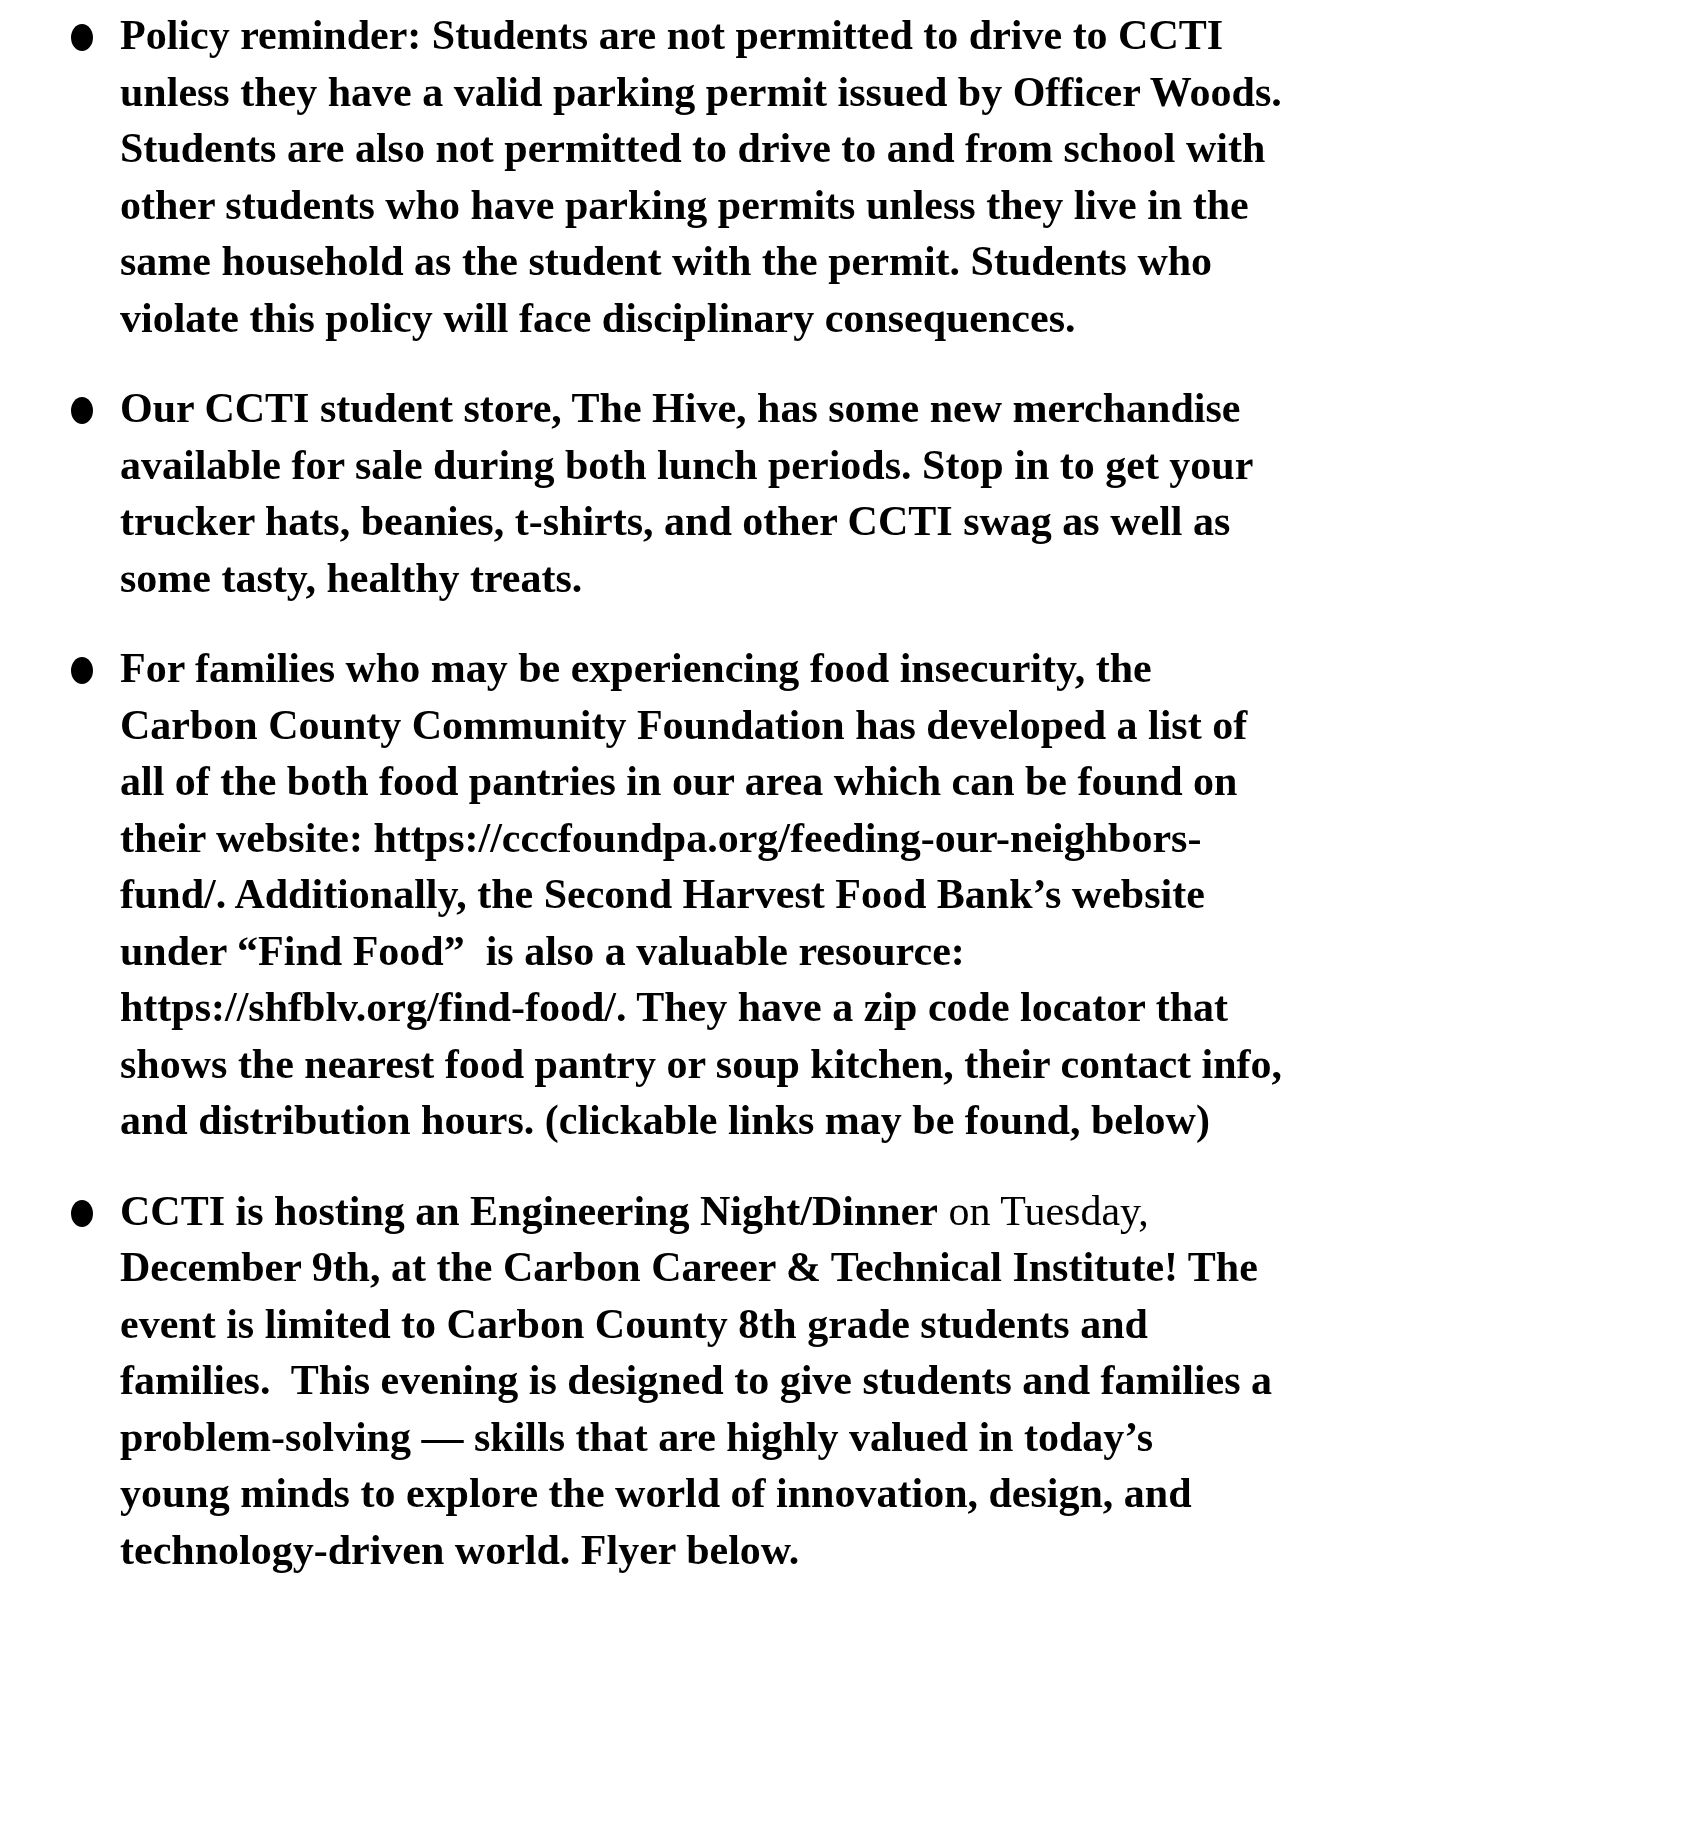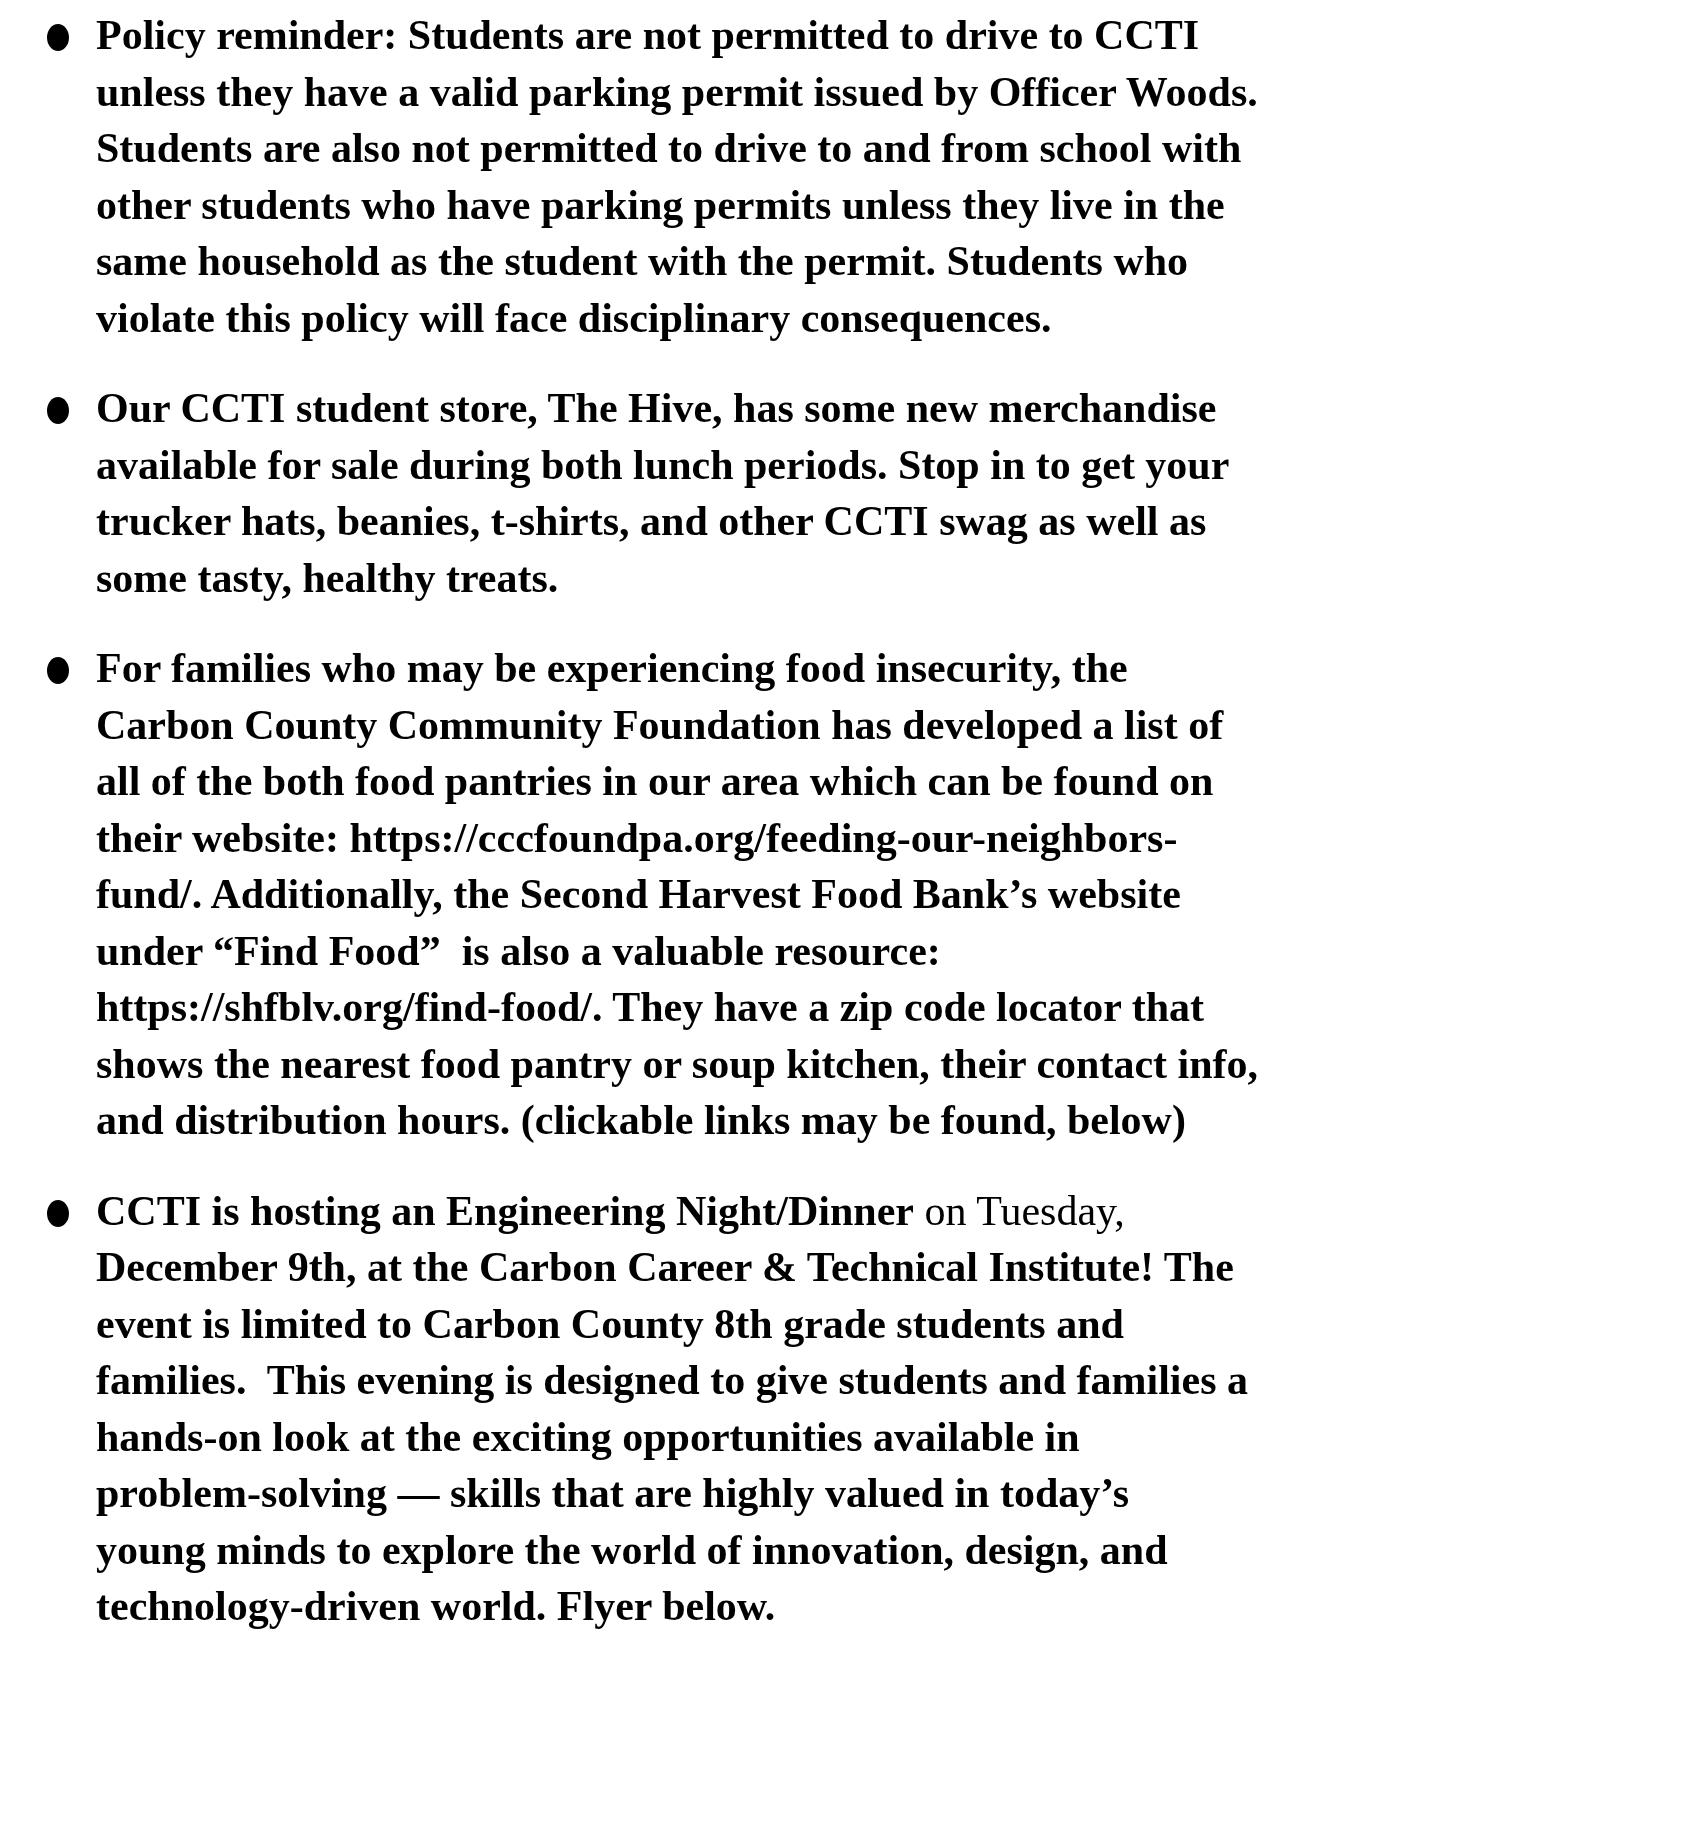--- a/index.html
+++ b/index.html
@@ -6,21 +6,21 @@
   html, body { margin: 0; padding: 0; }
   body {
     width: 1698px;
     height: 1827px;
     background: #ffffff;
     color: #000000;
     font-family: "Liberation Serif", serif;
     overflow: hidden;
   }
   .page {
-    padding: 7px 80px 0 96px;
+    padding: 7px 80px 0 120px;
   }
   ul.bullets {
     list-style: none;
     margin: 0;
     padding: 0;
   }
   li.bullet {
     position: relative;
     font-size: 42px;
     line-height: 56.5px;
@@ -73,19 +73,18 @@
         <div class="line"><span>under “Find Food”  is also a valuable resource:</span></div>
         <div class="line"><span class="seg-link">https://shfblv.org/find-food/</span><span>. They have a zip code locator that</span></div>
         <div class="line"><span>shows the nearest food pantry or soup kitchen, their contact info,</span></div>
         <div class="line"><span>and distribution hours. (clickable links may be found, below)</span></div>
       </li>
       <li class="bullet">
         <div class="line"><span>CCTI is hosting an Engineering Night/Dinner</span><span class="seg-light"> on Tuesday,</span></div>
         <div class="line"><span>December 9th, at the Carbon Career &amp; Technical Institute! </span><span class="seg-u">The</span></div>
         <div class="line"><span class="seg-u">event is limited to Carbon County 8th grade students and</span></div>
         <div class="line"><span class="seg-u">families</span><span>.  This evening is designed to give students and families a</span></div>
-        <div class="line"><span>hands-on look at the exciting opportunities available in</span></div>
         <div class="line"><span>problem-solving — skills that are highly valued in today’s</span></div>
         <div class="line"><span>young minds to explore the world of innovation, design, and</span></div>
         <div class="line"><span>technology-driven world. Flyer below.</span></div>
       </li>
     </ul>
 </div>
 
 </body></html>

